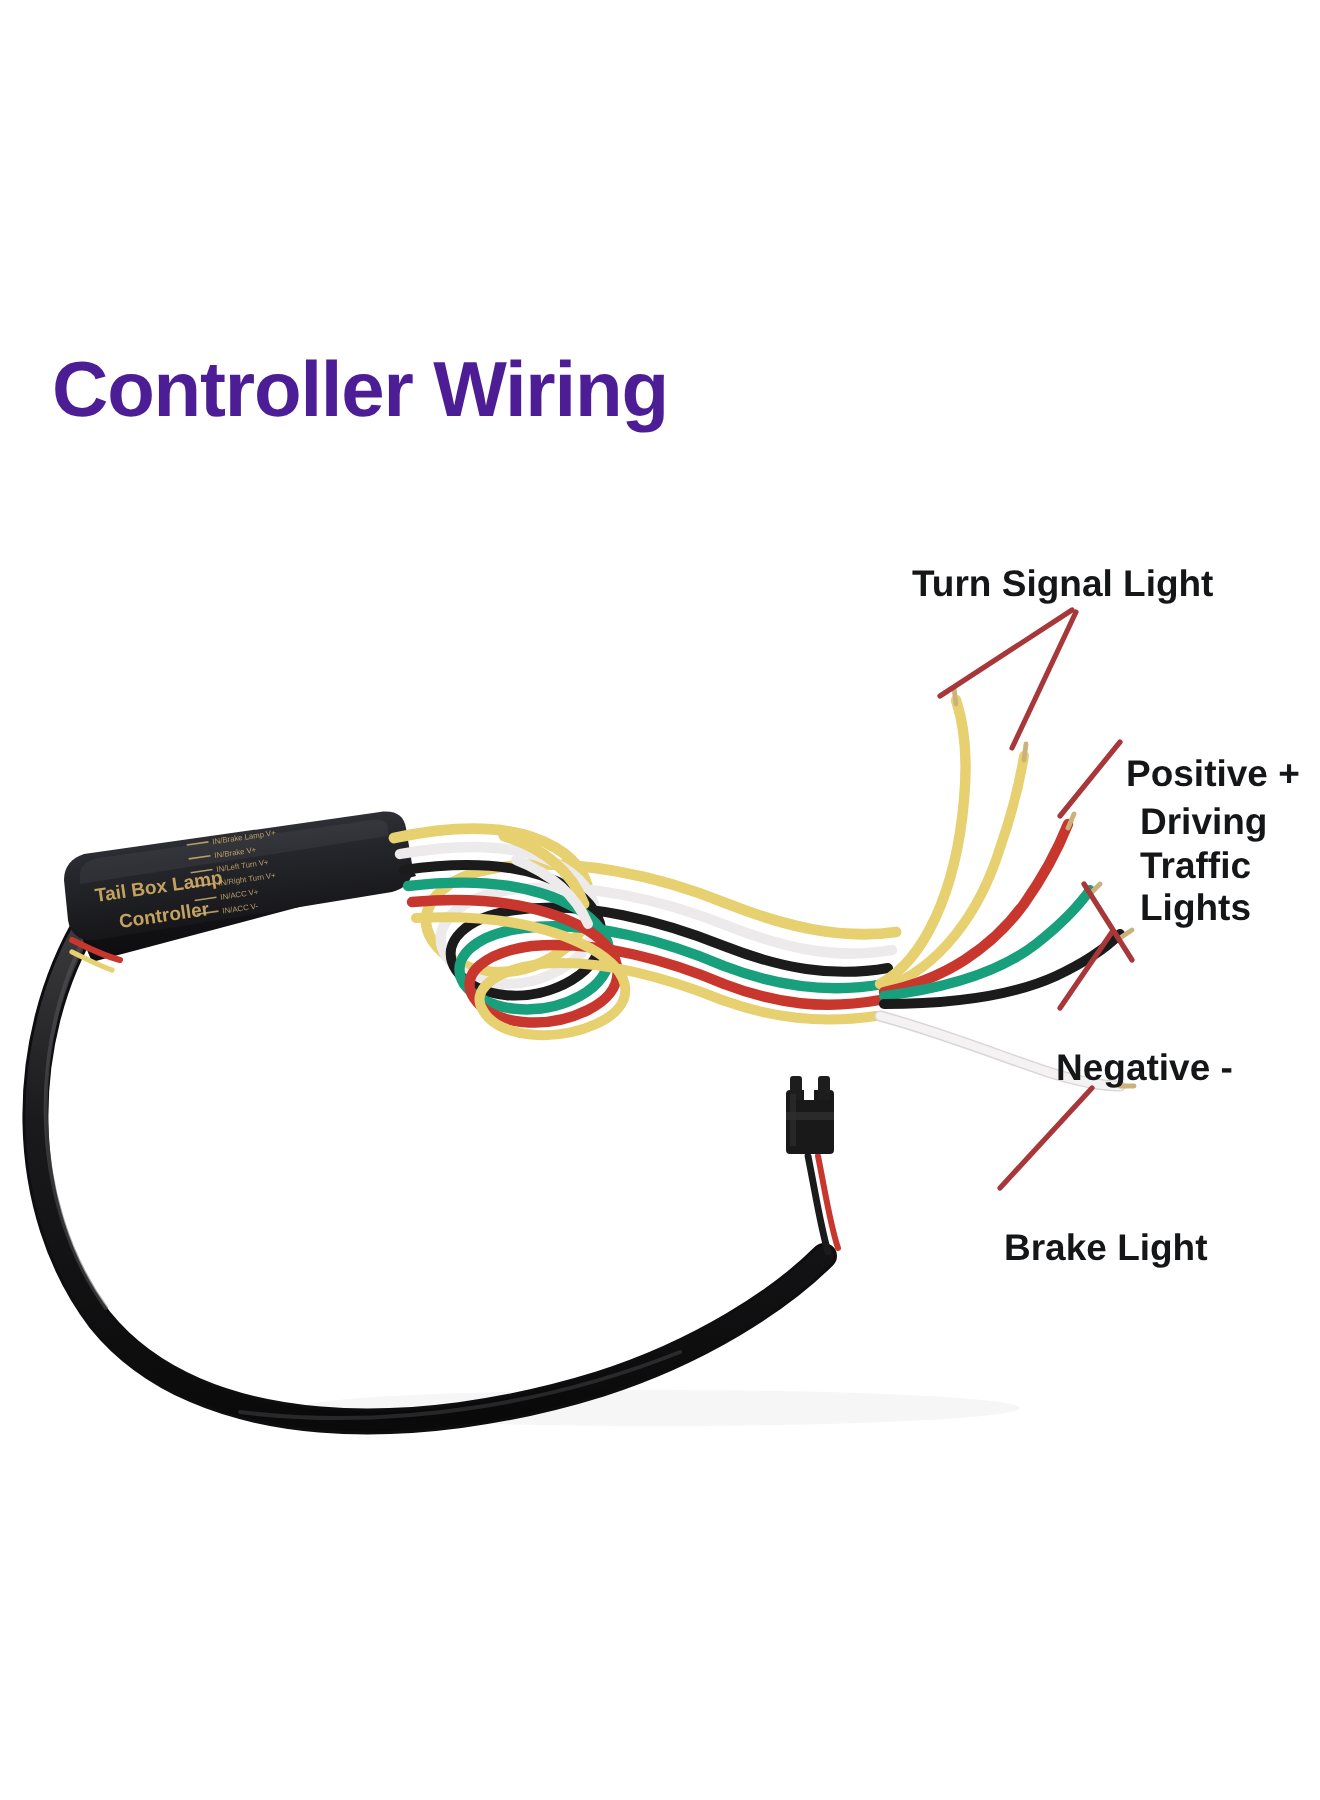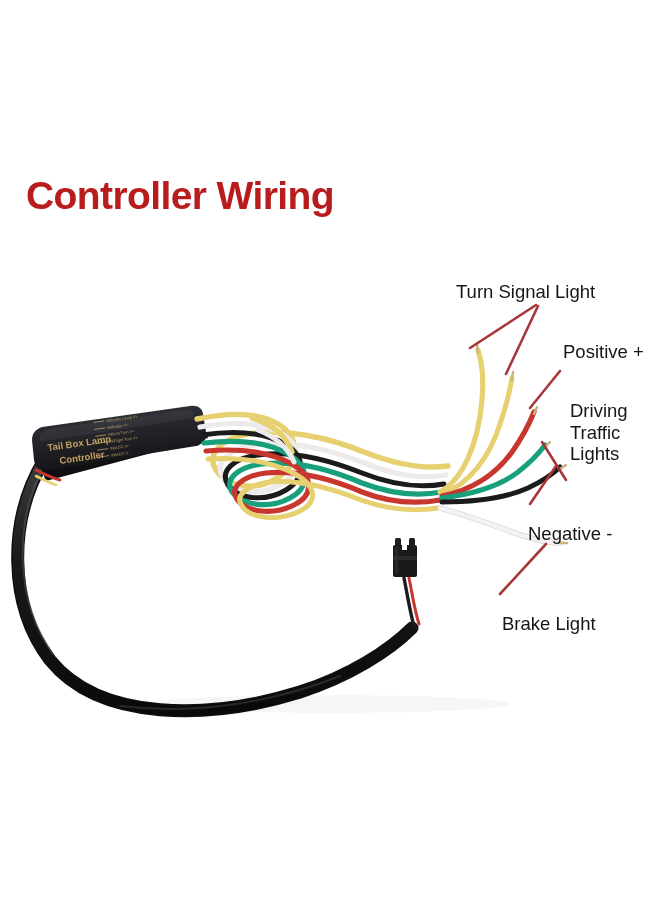--- a/index.html
+++ b/index.html
@@ -24,38 +24,38 @@
     width: 660px;
     height: 900px;
   }
   .title {
     position: absolute;
     left: 26px;
     top: 174px;
     font-size: 39px;
     font-weight: bold;
     letter-spacing: -0.6px;
-    color: #b91c1c;
+    color: #4c1d95;
     white-space: nowrap;
   }
   .callout {
     position: absolute;
     font-size: 18.5px;
-    font-weight: normal;
+    font-weight: bold;
     color: #151618;
     white-space: nowrap;
     line-height: 21px;
   }
   .callout.multi {
     white-space: normal;
     width: 96px;
     line-height: 21.5px;
   }
   .c-turn     { left: 456px; top: 281px; }
-  .c-positive { left: 563px; top: 341px; }
+  .c-positive { left: 563px; top: 376px; }
   .c-driving  { left: 570px; top: 400px; }
   .c-negative { left: 528px; top: 495px; margin-top: 28px; }
   .c-brake    { left: 502px; top: 601px; margin-top: 12px; }
 </style>
 </head>
 <body>
 
 <div id="stage">
 
   <svg id="diagram" viewBox="0 0 660 900">

